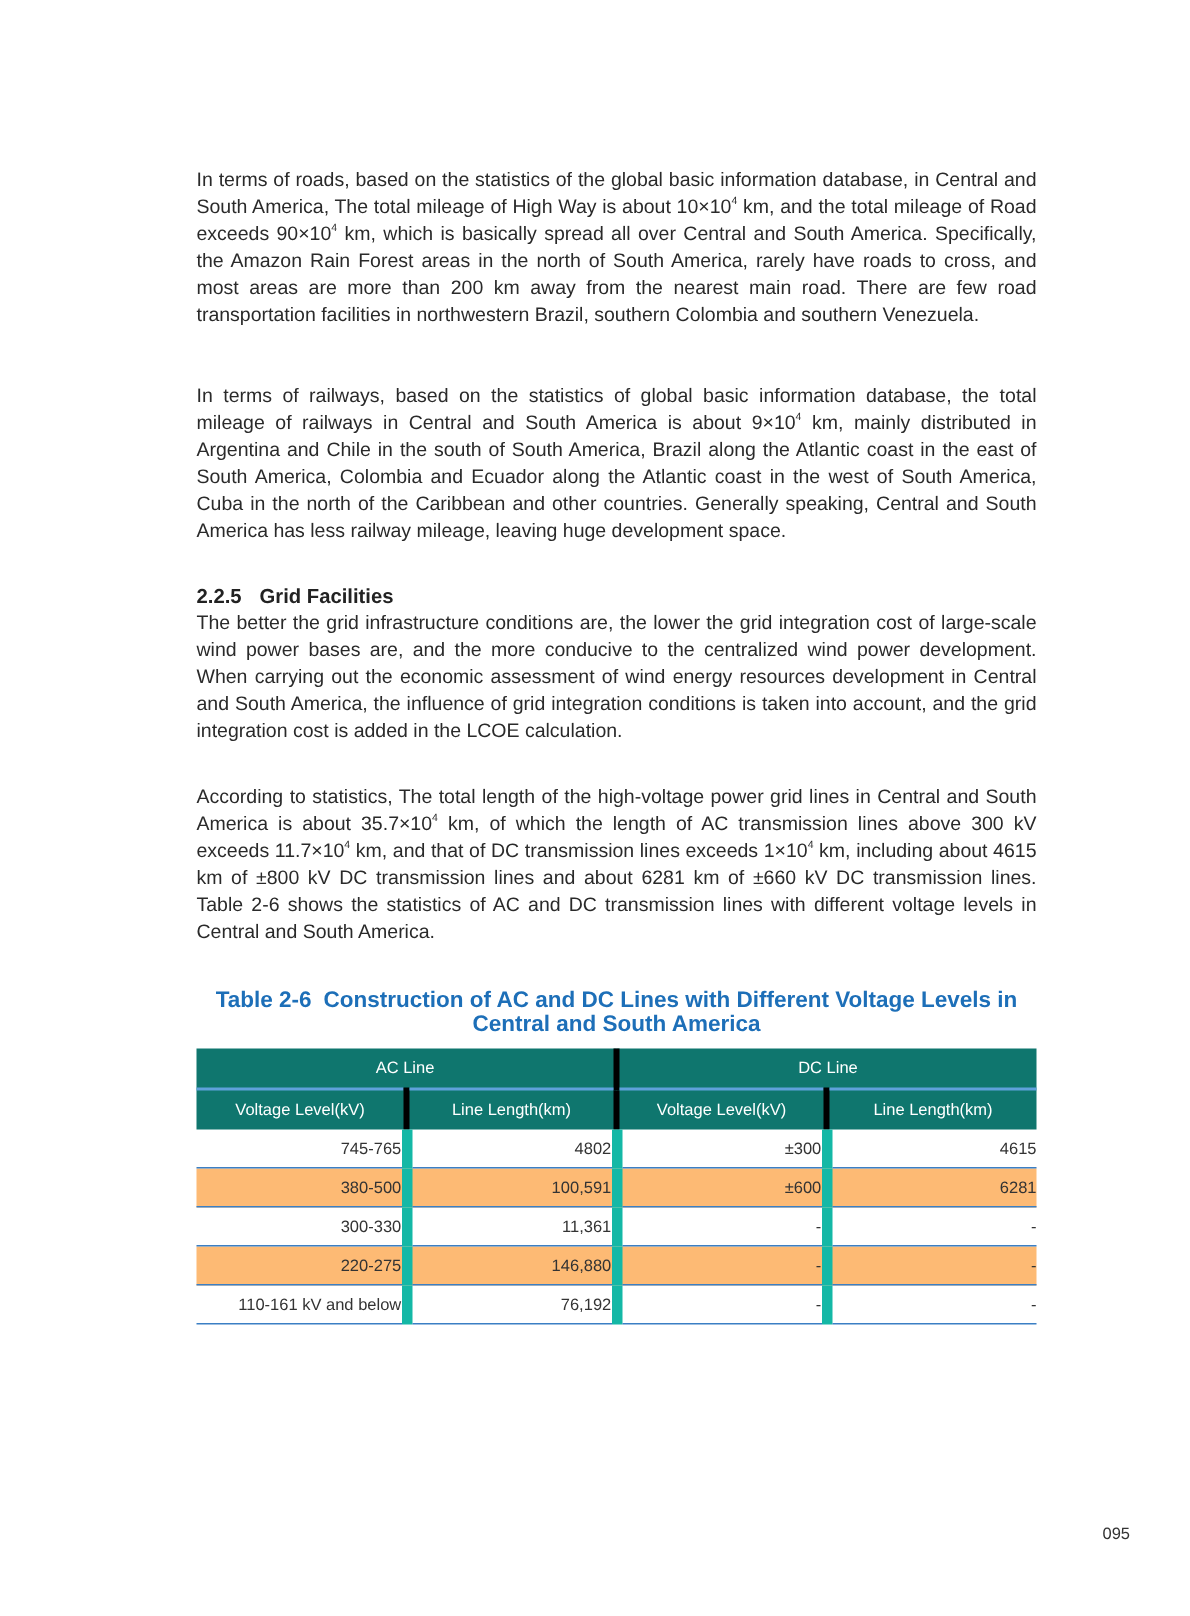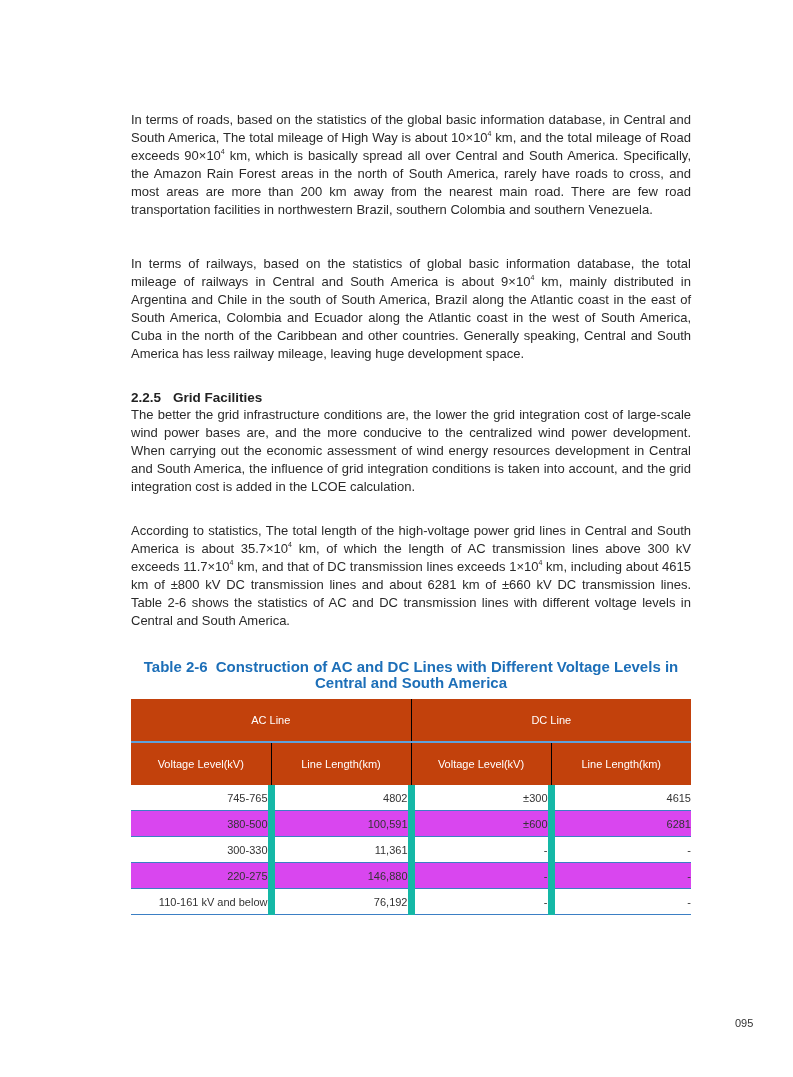--- a/index.html
+++ b/index.html
@@ -11,28 +11,28 @@
   .h-sec { position:absolute; left:131px; top:390px; font-size:13.5px; font-weight:bold; color:#222; }
   .h-sec .num { margin-right:12px; }
   .p3 { position:absolute; left:131px; top:406px; width:560px; }
   .p4 { position:absolute; left:131px; top:522px; width:560px; }
   sup { font-size:7px; vertical-align:6px; line-height:0; }
   .caption { position:absolute; left:131px; top:659px; width:560px; text-align:center;
              font-size:15px; font-weight:bold; color:#1d6fb8; line-height:16px; }
   .caption .lbl { margin-right:8px; }
   table.tbl { position:absolute; left:131px; top:699px; width:560px; border-collapse:collapse;
               font-size:11px; table-layout:fixed; }
-  .tbl th { background:#c2410c; color:#ffffff; font-weight:normal; height:26px; padding:8px;
+  .tbl th { background:#0f766e; color:#ffffff; font-weight:normal; height:26px; padding:0;
             }
   .tbl tr.top th { border-bottom:2px solid #5fa1db; }
-  .tbl th + th { border-left:1px solid #000000; }
+  .tbl th + th { border-left:4px solid #000000; }
   .tbl td { height:25px; padding:0; text-align:right; color:#333;
             border-bottom:1px solid #3b7fc4; }
   .tbl td + td { border-left:7px solid #14b8a6; }
-  .tbl tr.alt td { background:#d946ef; }
+  .tbl tr.alt td { background:#fdba74; }
   .tbl tr.total td { background:#0066b3; color:#ffffff; border-bottom:none; }
   .tbl tr.total td + td { border-left:1px solid #9cc3e8; }
   .pagenum { position:absolute; left:735px; top:1017px; font-size:11px; color:#333; }
 </style>
 </head>
 <body>
 
 <p class="para p1"><span>In terms of roads, based on the statistics of the global basic information database, in Central and South America, The total mileage of High Way is about 10×10</span><sup>4</sup><span> km, and the total mileage of Road exceeds 90×10</span><sup>4</sup><span> km, which is basically spread all over Central and South America. Specifically, the Amazon Rain Forest areas in the north of South America, rarely have roads to cross, and most areas are more than 200 km away from the nearest main road. There are few road transportation facilities in northwestern Brazil, southern Colombia and southern Venezuela.</span></p>
 
 <p class="para p2"><span>In terms of railways, based on the statistics of global basic information database, the total mileage of railways in Central and South America is about 9×10</span><sup>4</sup><span> km, mainly distributed in Argentina and Chile in the south of South America, Brazil along the Atlantic coast in the east of South America, Colombia and Ecuador along the Atlantic coast in the west of South America, Cuba in the north of the Caribbean and other countries. Generally speaking, Central and South America has less railway mileage, leaving huge development space.</span></p>

